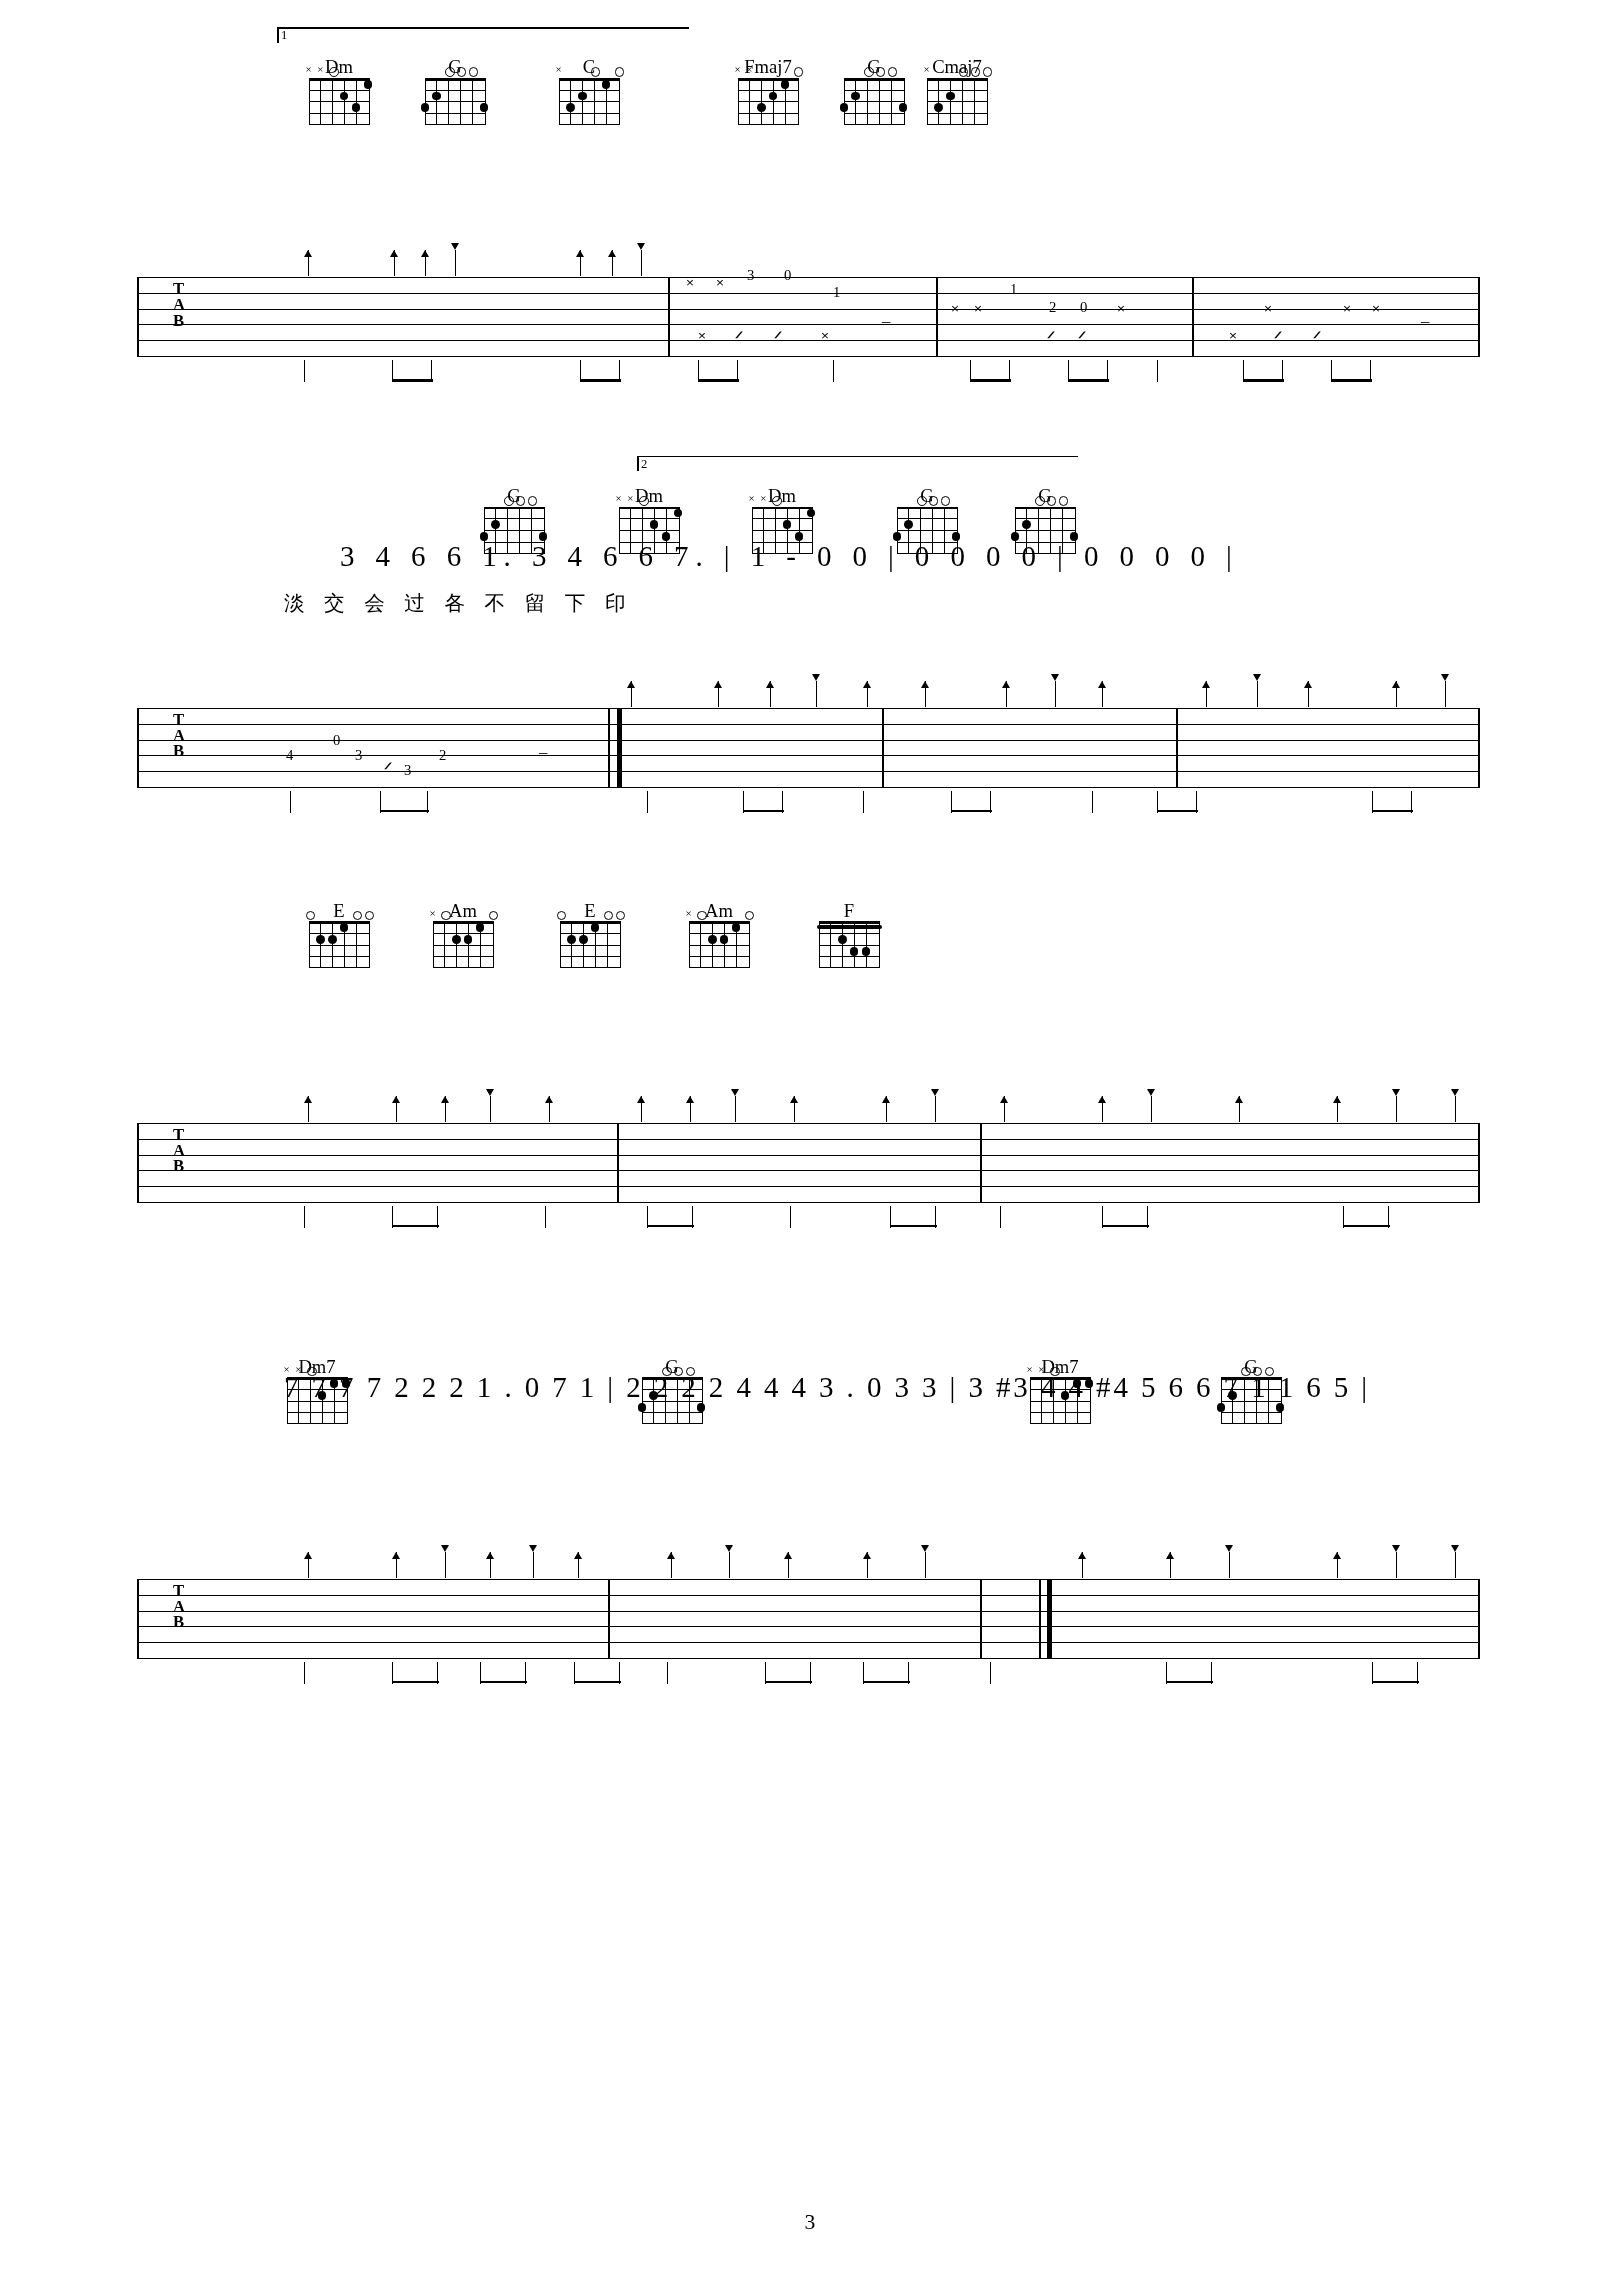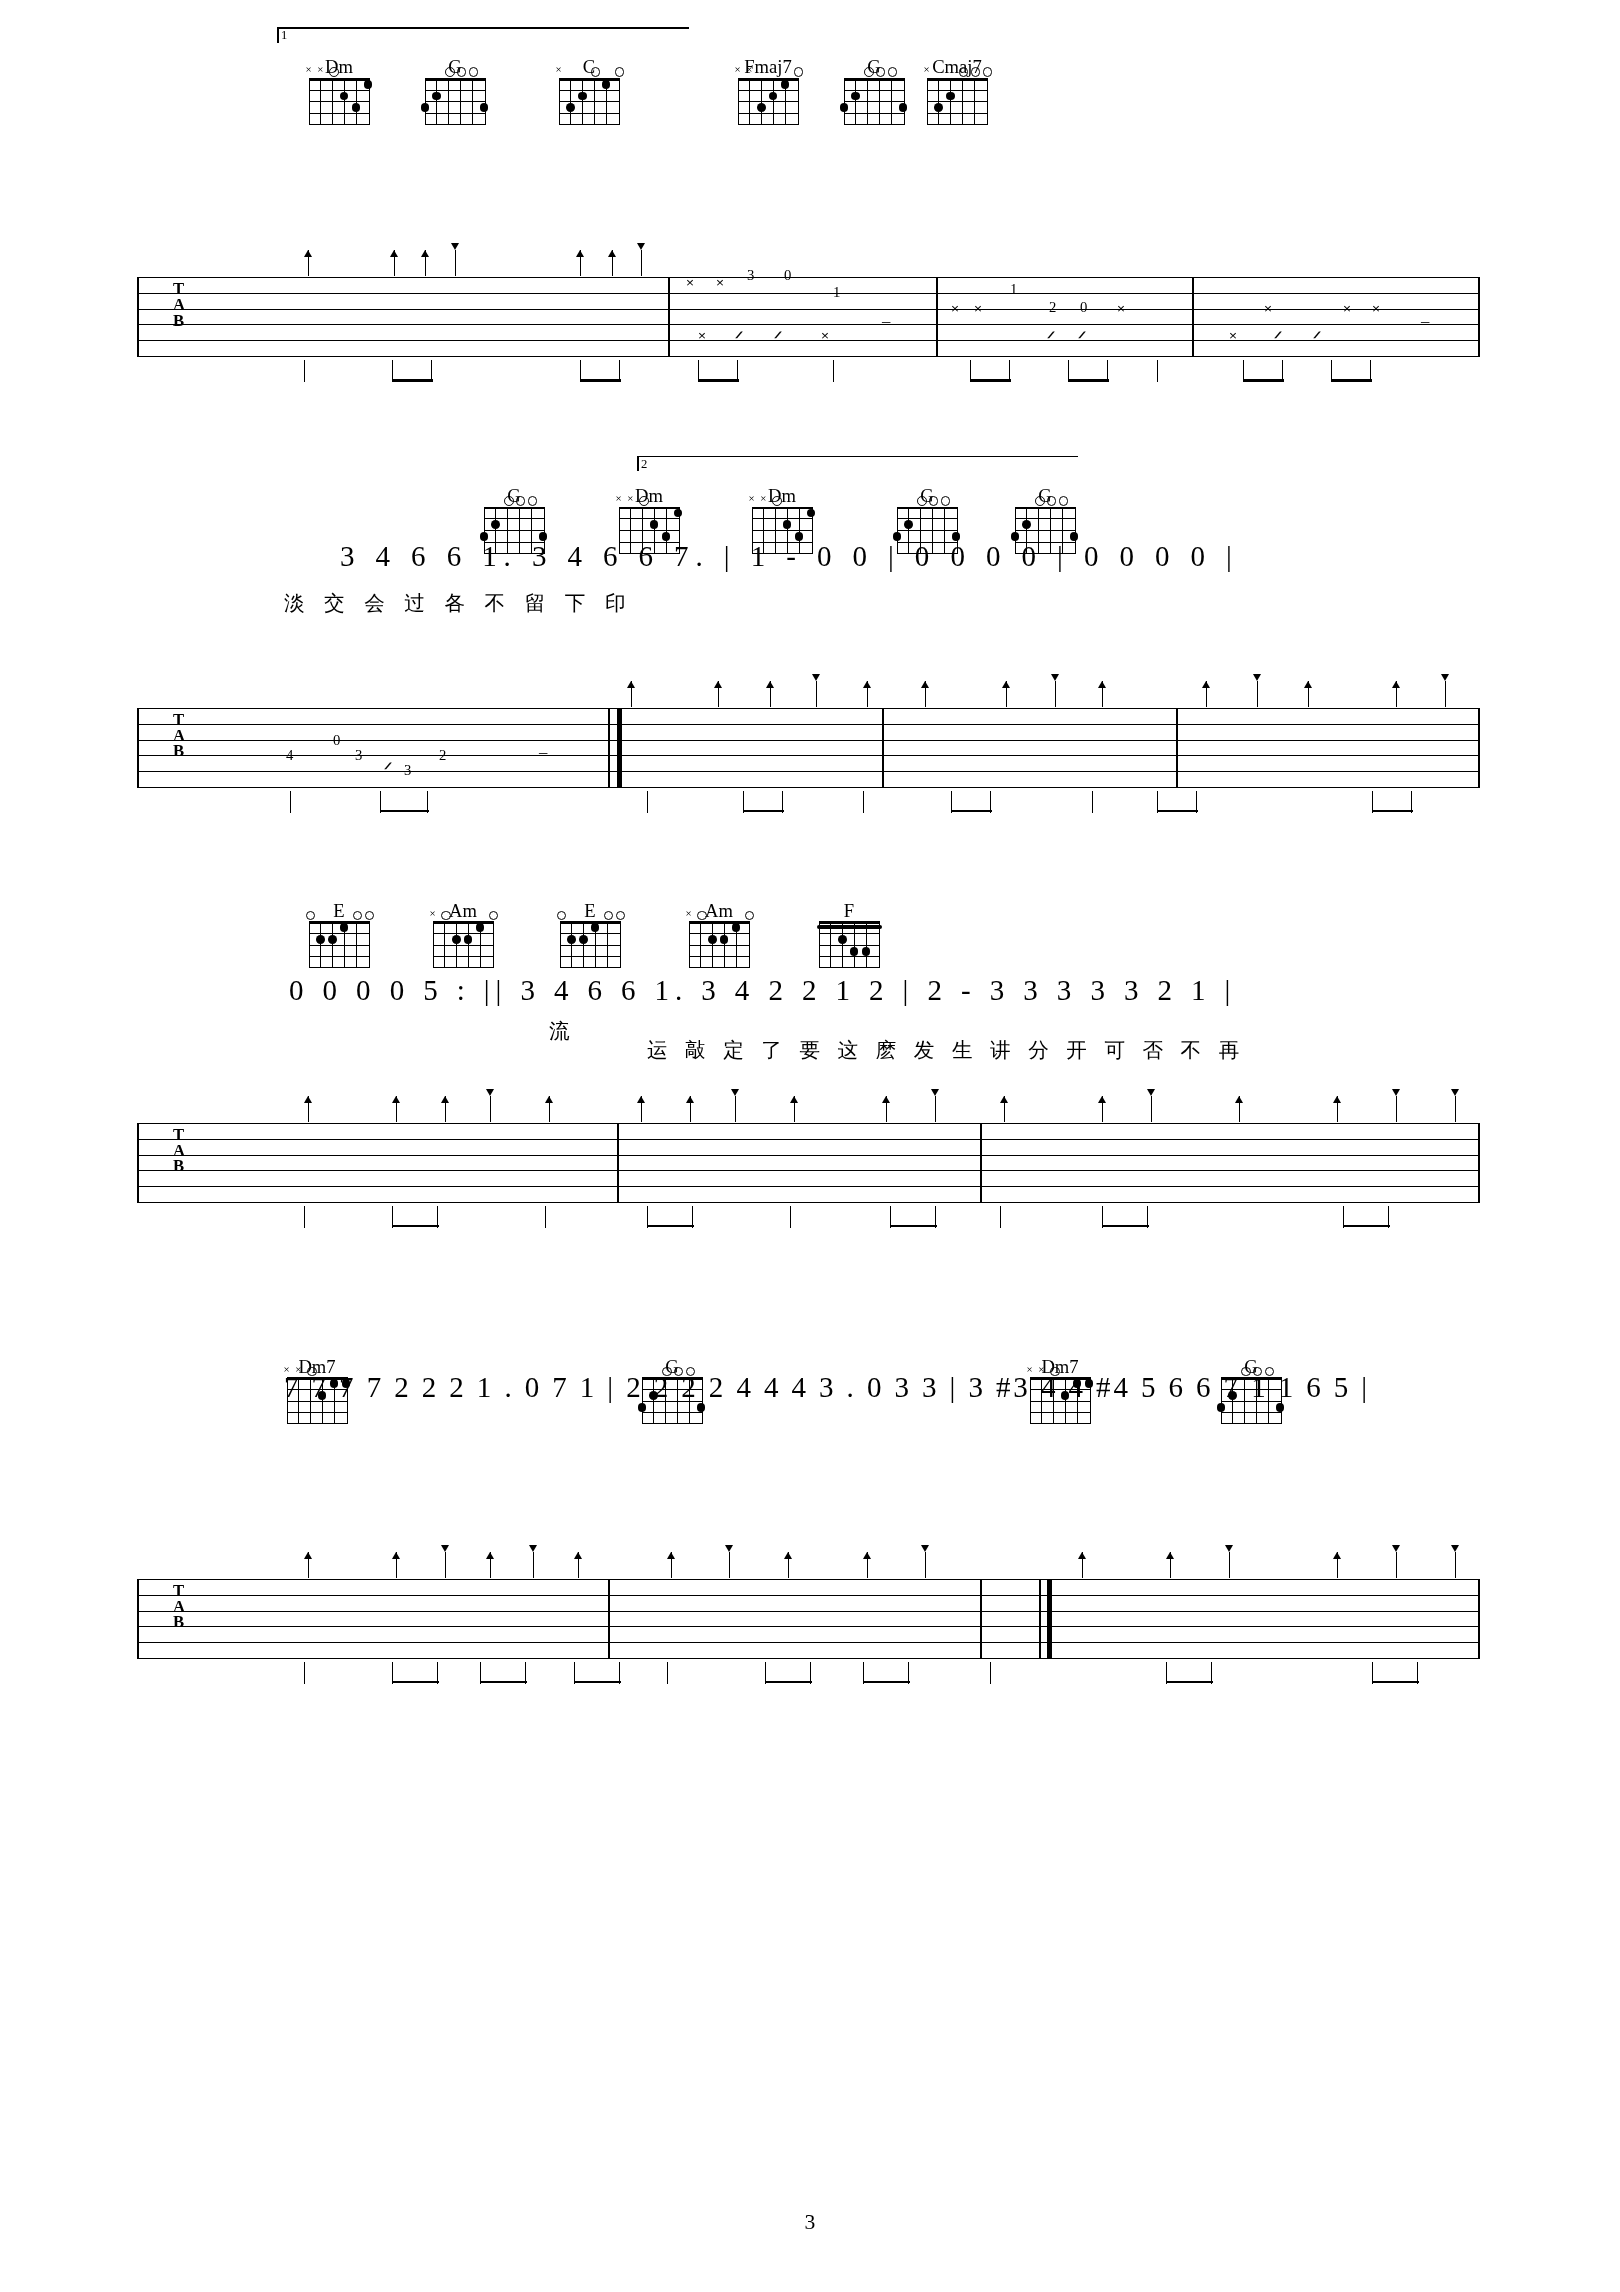--- a/index.html
+++ b/index.html
@@ -576,25 +576,20 @@
           <div class="rstem" style="left:39px;top:0;"></div>
         <div class="rbeam" style="left:0;top:18.6px;width:41px;"></div>
       </div>
       <div class="rhythm" style="left:1372px;top:169px;">
         <div class="rstem" style="left:0;top:0;"></div>
           <div class="rstem" style="left:39px;top:0;"></div>
         <div class="rbeam" style="left:0;top:18.6px;width:41px;"></div>
       </div>
     </div>
 
-    <div class="melody" style="top:338px;">
-      <div class="mnote" style="left:289px;top:19.6px;white-space:pre;letter-spacing:5.9px;">0 0 0 0 5 : || 3 4 6 6 1. 3 4 2 2 1 2 | 2 - 3 3 3 3 3 2 1 |</div>
-      <div class="lyric" style="left:549px;top:61px;">流</div>
-      <div class="lyric" style="left:647px;top:80px;letter-spacing:5.9px;">运 敲 定 了 要 这 麽 发 生 讲 分 开 可 否 不 再</div>
-    </div>
   </div>
 
   <div class="system" style="top:892px;">
 
     <div class="chords" style="top:7.8px;">
       <div class="chord" style="left:294px;">
         <div class="cname">E</div>
         <div class="grid">
           <div class="nut"></div>
           <div class="v" style="left:0px"></div>

